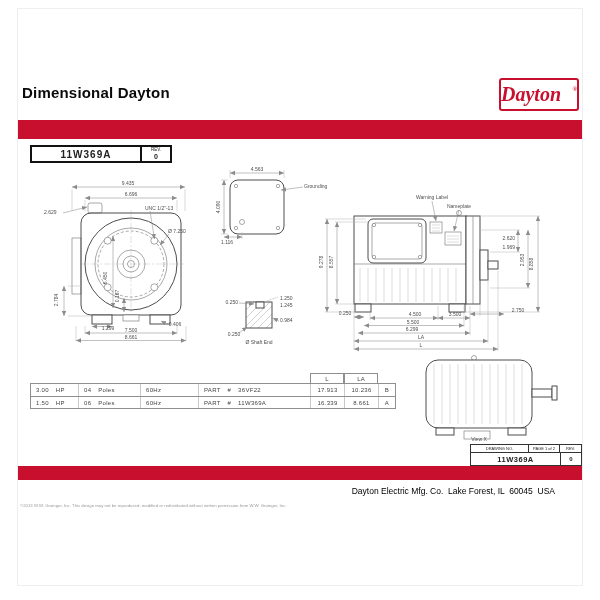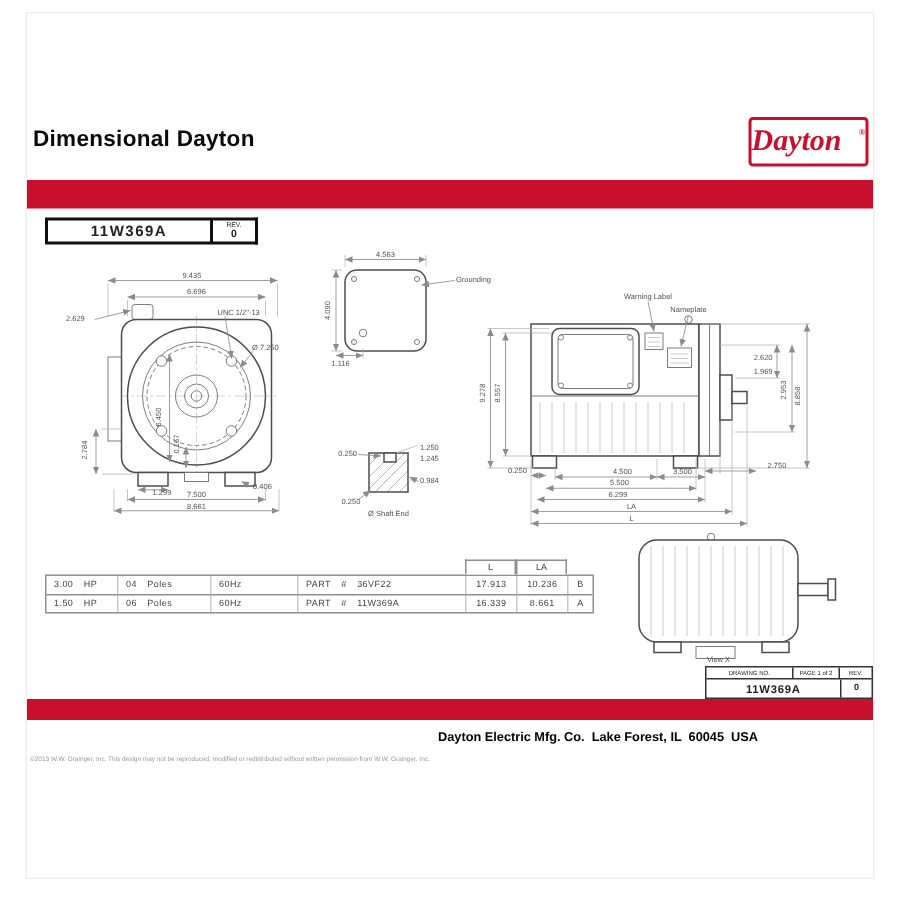--- a/index.html
+++ b/index.html
@@ -36,21 +36,21 @@
   
   .tb{position:absolute;left:470px;top:444px;width:112px;border:1px solid #333;font-size:4px;color:#222;background:#fff}
   .tb .r1{display:flex;height:8px;border-bottom:1px solid #333}
   .tb .r2{display:flex;height:12px}
   .tb .cell{display:flex;align-items:center;justify-content:center}
   .tb .dn{width:58px;border-right:1px solid #333}
   .tb .pg{width:31px;border-right:1px solid #333}
   .tb .rv2{width:21px}
   .tb .no{width:90px;border-right:1px solid #333;font-size:7.5px;font-weight:bold;letter-spacing:.5px}
   .tb .r0{width:20px;font-size:6px;font-weight:bold}
-  .company{position:absolute;left:292px;top:486px;width:284px;text-align:left;font-size:8.5px;font-weight:bold;white-space:pre;color:#000}
+  .company{position:absolute;left:271px;top:486px;width:284px;text-align:right;font-size:8.5px;font-weight:normal;white-space:pre;color:#000}
   .copyright{position:absolute;left:20px;top:503px;width:560px;font-size:4.3px;color:#999}
   
   .o{fill:#fff;stroke:#4d4d4d;stroke-width:1}
   .o2{fill:#fff;stroke:#6e6e6e;stroke-width:.6}
   .onf{fill:none;stroke:#4d4d4d;stroke-width:1}
   .o2nf{fill:none;stroke:#6e6e6e;stroke-width:.6}
   .fin{stroke:#b9b9b9;stroke-width:.5}
   .cl{stroke:#c4c4c4;stroke-width:.5;stroke-dasharray:7 2 2 2}
   .xl{stroke:#b3b3b3;stroke-width:.5}
   .dl{stroke:#8b8b8b;stroke-width:.55;marker-start:url(#as);marker-end:url(#ae)}

